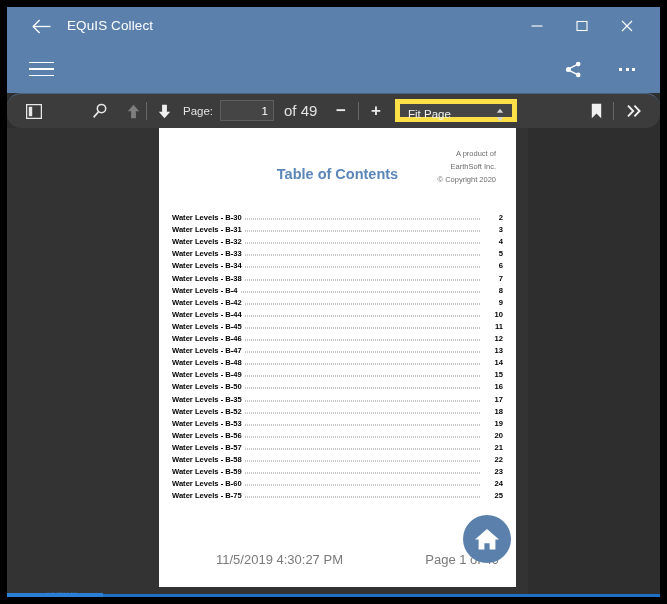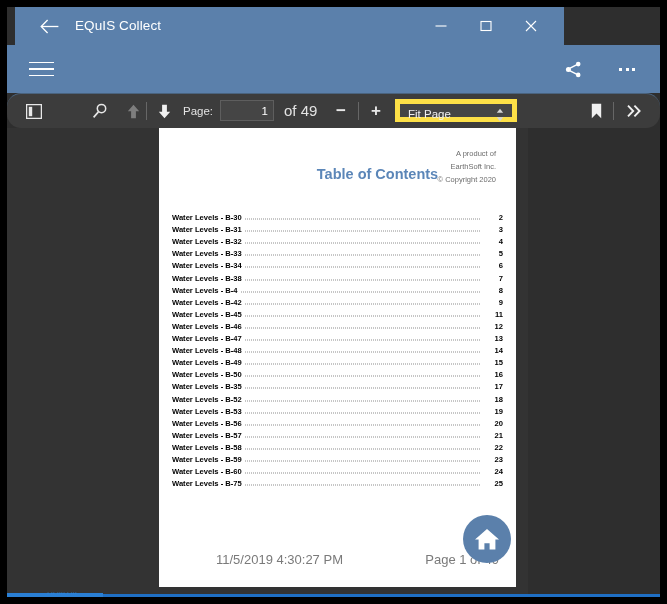--- a/index.html
+++ b/index.html
@@ -23,24 +23,23 @@
     width: 653px;
     height: 590px;
     background: #2e2e2e;
     overflow: hidden;
   }
 
   
   #title-bar {
     position: absolute;
     left: 0; top: 0;
-    width: 549px;
+    width: 653px;
     height: 38px;
     background: #5b80ab;
-    margin-left: 8px;
   }
   #back-button {
     position: absolute;
     left: 11px; top: 0;
     width: 46px; height: 38px;
     display: flex; align-items: center; justify-content: center;
     cursor: pointer;
   }
   #back-button svg { display: block; }
   #window-title {
@@ -230,21 +229,20 @@
   }
 
   #doc-title {
     position: absolute;
     left: 0; top: 41px;
     width: 357px;
     text-align: center;
     color: #5b86b8;
     font-size: 14.5px;
     font-weight: bold;
-    padding-left: 40px;
   }
   #doc-producer-block {
     position: absolute;
     right: 20px; top: 22px;
     width: 110px;
     text-align: right;
     color: #6d6d6d;
     font-size: 7.5px;
     line-height: 13px;
   }
@@ -487,20 +485,25 @@
               <span class="toc-title">Water Levels - B-4</span>
               <span class="toc-leader"></span>
               <span class="toc-page">8</span>
             </div>
             <div class="toc-row">
               <span class="toc-title">Water Levels - B-42</span>
               <span class="toc-leader"></span>
               <span class="toc-page">9</span>
             </div>
             <div class="toc-row">
+              <span class="toc-title">Water Levels - B-44</span>
+              <span class="toc-leader"></span>
+              <span class="toc-page">10</span>
+            </div>
+            <div class="toc-row">
               <span class="toc-title">Water Levels - B-45</span>
               <span class="toc-leader"></span>
               <span class="toc-page">11</span>
             </div>
             <div class="toc-row">
               <span class="toc-title">Water Levels - B-46</span>
               <span class="toc-leader"></span>
               <span class="toc-page">12</span>
             </div>
             <div class="toc-row">

